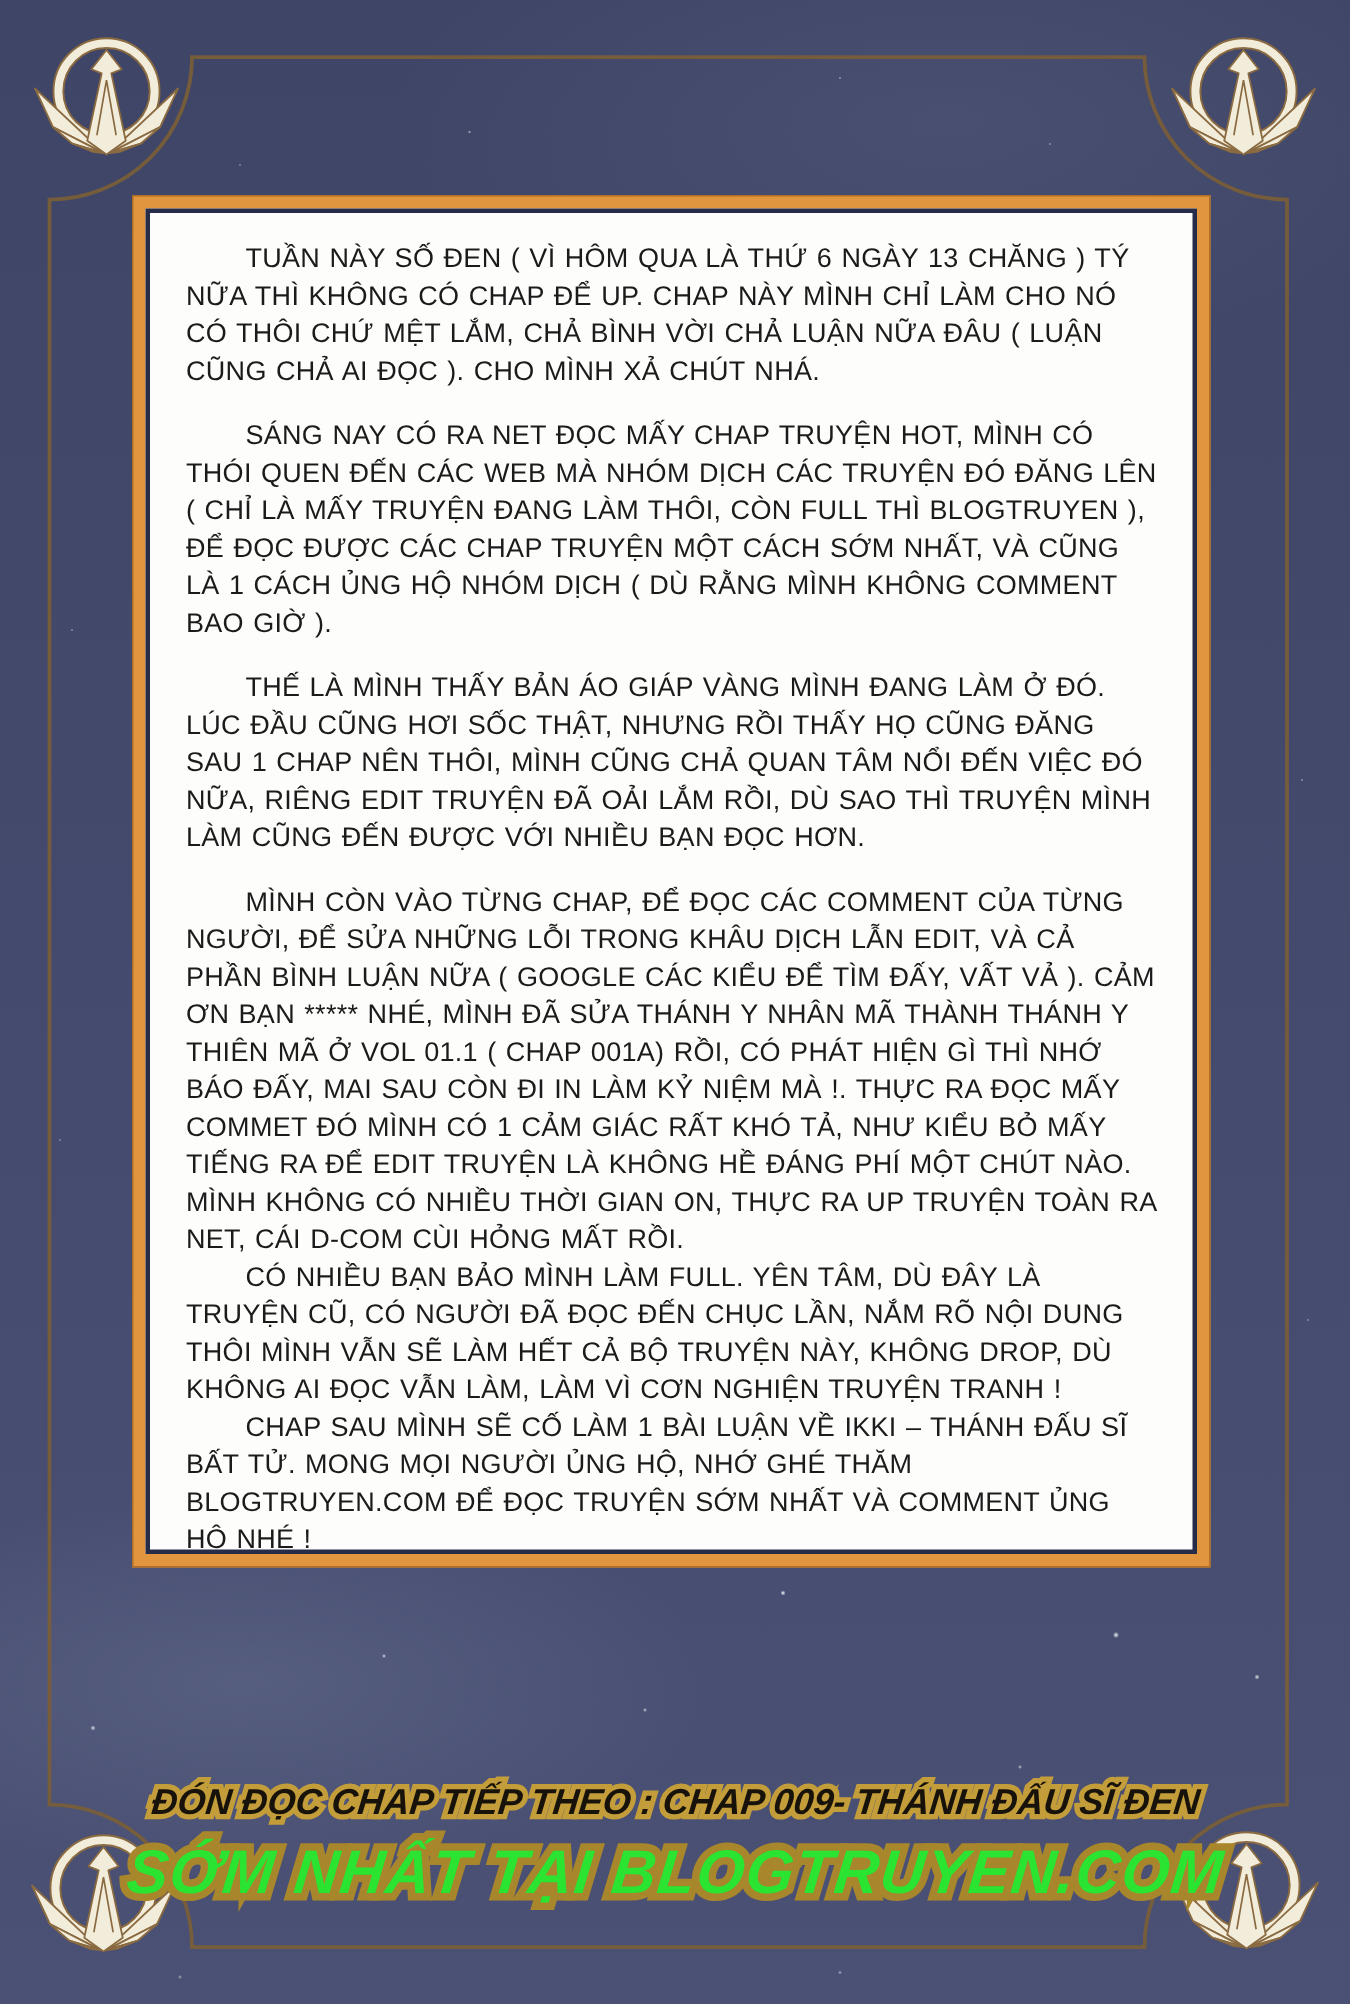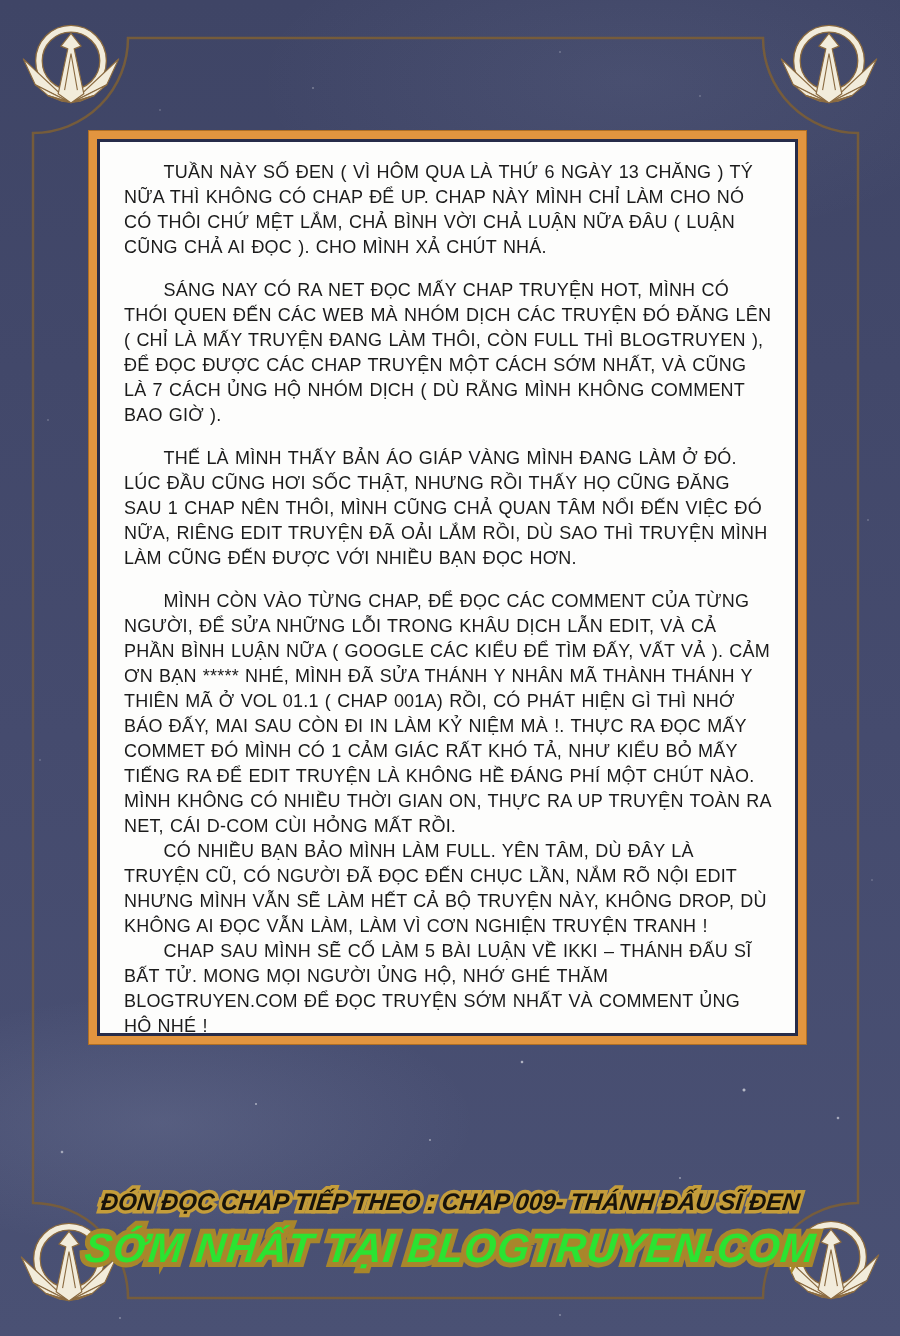--- a/index.html
+++ b/index.html
@@ -114,25 +114,25 @@
   </div>
   <div class="emblem br">
     <svg width="110" height="110">
         <use href="#phoenix"></use>
       </svg>
   </div>
 
   <div class="note-box">
     <div class="note-inner">
       <p>TUẦN NÀY SỐ ĐEN ( VÌ HÔM QUA LÀ THỨ 6 NGÀY 13 CHĂNG ) TÝ NỮA THÌ KHÔNG CÓ CHAP ĐỂ UP. CHAP NÀY MÌNH CHỈ LÀM CHO NÓ CÓ THÔI CHỨ MỆT LẮM, CHẢ BÌNH VỜI CHẢ LUẬN NỮA ĐÂU ( LUẬN CŨNG CHẢ AI ĐỌC ). CHO MÌNH XẢ CHÚT NHÁ.</p>
-      <p>SÁNG NAY CÓ RA NET ĐỌC MẤY CHAP TRUYỆN HOT, MÌNH CÓ THÓI QUEN ĐẾN CÁC WEB MÀ NHÓM DỊCH CÁC TRUYỆN ĐÓ ĐĂNG LÊN ( CHỈ LÀ MẤY TRUYỆN ĐANG LÀM THÔI, CÒN FULL THÌ BLOGTRUYEN ), ĐỂ ĐỌC ĐƯỢC CÁC CHAP TRUYỆN MỘT CÁCH SỚM NHẤT, VÀ CŨNG LÀ 7 CÁCH ỦNG HỘ NHÓM DỊCH ( DÙ RẰNG MÌNH KHÔNG COMMENT BAO GIỜ ).</p>
+      <p>SÁNG NAY CÓ RA NET ĐỌC MẤY CHAP TRUYỆN HOT, MÌNH CÓ THÓI QUEN ĐẾN CÁC WEB MÀ NHÓM DỊCH CÁC TRUYỆN ĐÓ ĐĂNG LÊN ( CHỈ LÀ MẤY TRUYỆN ĐANG LÀM THÔI, CÒN FULL THÌ BLOGTRUYEN ), ĐỂ ĐỌC ĐƯỢC CÁC CHAP TRUYỆN MỘT CÁCH SỚM NHẤT, VÀ CŨNG LÀ 1 CÁCH ỦNG HỘ NHÓM DỊCH ( DÙ RẰNG MÌNH KHÔNG COMMENT BAO GIỜ ).</p>
       <p>THẾ LÀ MÌNH THẤY BẢN ÁO GIÁP VÀNG MÌNH ĐANG LÀM Ở ĐÓ. LÚC ĐẦU CŨNG HƠI SỐC THẬT, NHƯNG RỒI THẤY HỌ CŨNG ĐĂNG SAU 1 CHAP NÊN THÔI, MÌNH CŨNG CHẢ QUAN TÂM NỔI ĐẾN VIỆC ĐÓ NỮA, RIÊNG EDIT TRUYỆN ĐÃ OẢI LẮM RỒI, DÙ SAO THÌ TRUYỆN MÌNH LÀM CŨNG ĐẾN ĐƯỢC VỚI NHIỀU BẠN ĐỌC HƠN.</p>
       <p class="tight">MÌNH CÒN VÀO TỪNG CHAP, ĐỂ ĐỌC CÁC COMMENT CỦA TỪNG NGƯỜI, ĐỂ SỬA NHỮNG LỖI TRONG KHÂU DỊCH LẪN EDIT, VÀ CẢ PHẦN BÌNH LUẬN NỮA ( GOOGLE CÁC KIỂU ĐỂ TÌM ĐẤY, VẤT VẢ ). CẢM ƠN BẠN ***** NHÉ, MÌNH ĐÃ SỬA THÁNH Y NHÂN MÃ THÀNH THÁNH Y THIÊN MÃ Ở VOL 01.1 ( CHAP 001A) RỒI, CÓ PHÁT HIỆN GÌ THÌ NHỚ BÁO ĐẤY, MAI SAU CÒN ĐI IN LÀM KỶ NIỆM MÀ !. THỰC RA ĐỌC MẤY COMMET ĐÓ MÌNH CÓ 1 CẢM GIÁC RẤT KHÓ TẢ, NHƯ KIỂU BỎ MẤY TIẾNG RA ĐỂ EDIT TRUYỆN LÀ KHÔNG HỀ ĐÁNG PHÍ MỘT CHÚT NÀO. MÌNH KHÔNG CÓ NHIỀU THỜI GIAN ON, THỰC RA UP TRUYỆN TOÀN RA NET, CÁI D-COM CÙI HỎNG MẤT RỒI.</p>
-      <p class="tight">CÓ NHIỀU BẠN BẢO MÌNH LÀM FULL. YÊN TÂM, DÙ ĐÂY LÀ TRUYỆN CŨ, CÓ NGƯỜI ĐÃ ĐỌC ĐẾN CHỤC LẦN, NẮM RÕ NỘI EDIT NHƯNG MÌNH VẪN SẼ LÀM HẾT CẢ BỘ TRUYỆN NÀY, KHÔNG DROP, DÙ KHÔNG AI ĐỌC VẪN LÀM, LÀM VÌ CƠN NGHIỆN TRUYỆN TRANH !</p>
-      <p class="tight">CHAP SAU MÌNH SẼ CỐ LÀM 5 BÀI LUẬN VỀ IKKI – THÁNH ĐẤU SĨ BẤT TỬ. MONG MỌI NGƯỜI ỦNG HỘ, NHỚ GHÉ THĂM BLOGTRUYEN.COM ĐỂ ĐỌC TRUYỆN SỚM NHẤT VÀ COMMENT ỦNG HÔ NHÉ !</p>
+      <p class="tight">CÓ NHIỀU BẠN BẢO MÌNH LÀM FULL. YÊN TÂM, DÙ ĐÂY LÀ TRUYỆN CŨ, CÓ NGƯỜI ĐÃ ĐỌC ĐẾN CHỤC LẦN, NẮM RÕ NỘI DUNG THÔI MÌNH VẪN SẼ LÀM HẾT CẢ BỘ TRUYỆN NÀY, KHÔNG DROP, DÙ KHÔNG AI ĐỌC VẪN LÀM, LÀM VÌ CƠN NGHIỆN TRUYỆN TRANH !</p>
+      <p class="tight">CHAP SAU MÌNH SẼ CỐ LÀM 1 BÀI LUẬN VỀ IKKI – THÁNH ĐẤU SĨ BẤT TỬ. MONG MỌI NGƯỜI ỦNG HỘ, NHỚ GHÉ THĂM BLOGTRUYEN.COM ĐỂ ĐỌC TRUYỆN SỚM NHẤT VÀ COMMENT ỦNG HÔ NHÉ !</p>
     </div>
   </div>
 
   <div class="footer">
     <div class="footer-line1">
       <span class="outline-wrap">
         <span class="stroke">ĐÓN ĐỌC CHAP TIẾP THEO : CHAP 009- THÁNH ĐẤU SĨ ĐEN</span>
         <span class="fill">ĐÓN ĐỌC CHAP TIẾP THEO : CHAP 009- THÁNH ĐẤU SĨ ĐEN</span>
       </span>
     </div>

